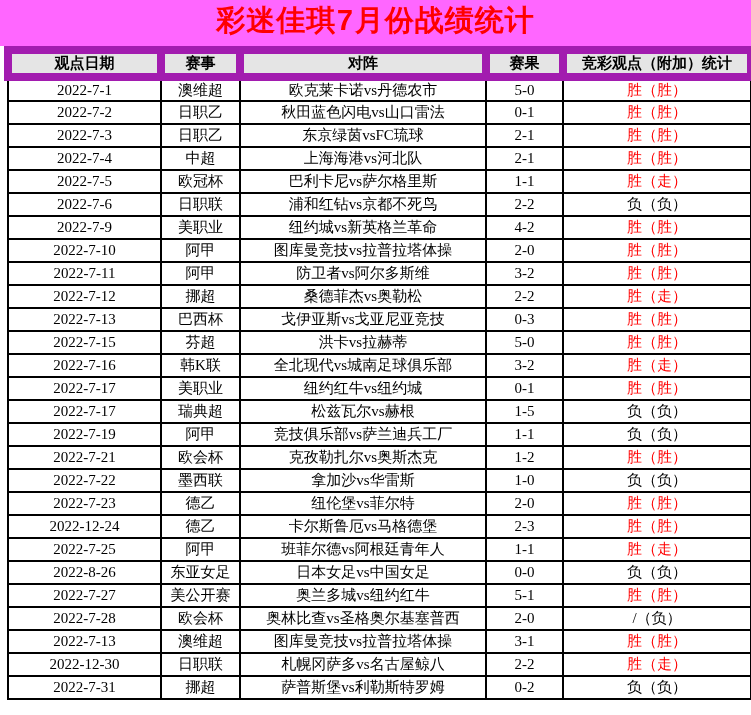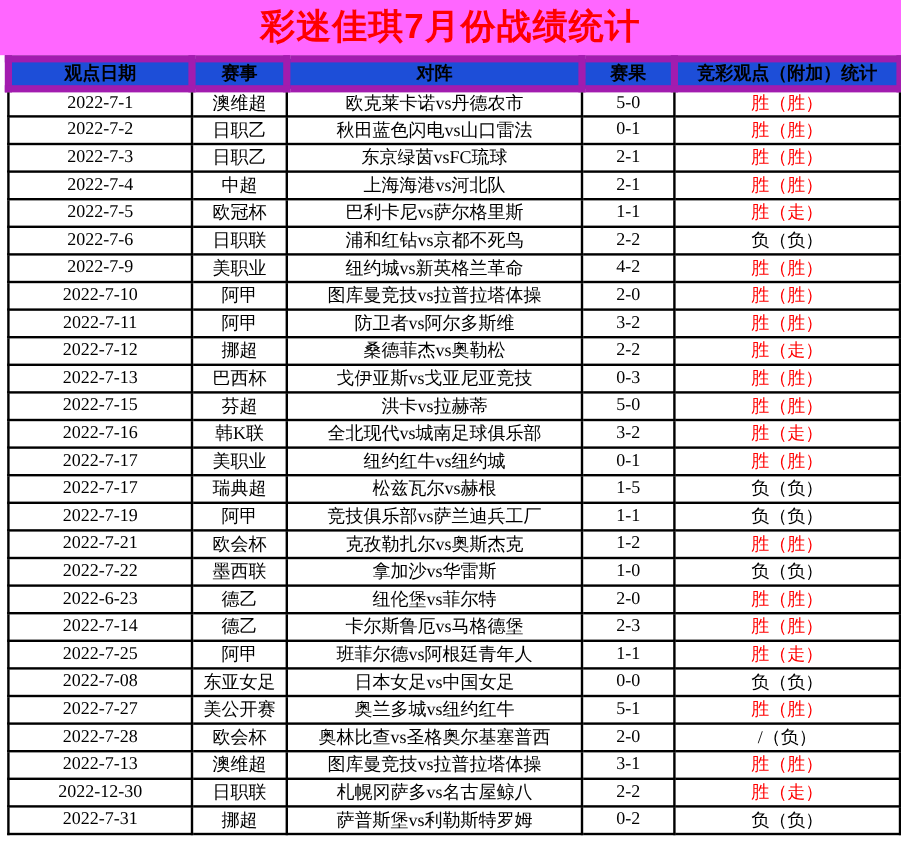--- a/index.html
+++ b/index.html
@@ -11,31 +11,31 @@
   }
   .title-band {
     width: 751px; height: 46px;
     background: #FF66FF;
     color: #FF0000;
     font-size: 29px;
     font-weight: bold;
     text-align: center;
     line-height: 46px;
     letter-spacing: 1px;
-    font-family: Liberation Sans, sans-serif;
+    font-family: Liberation Mono, monospace;
   }
   table.results {
     width: 743px;
     margin: 0 4px 0 4px;
     border-collapse: collapse;
     table-layout: fixed;
   }
   table.results th {
-    background: #1d4ed8;
-    border: 6px solid #a21caf;
+    background: #e5e5e5;
+    border: 8px solid #a21caf;
     height: 24px;
     font-size: 15px;
     font-weight: bold;
     color: #000000;
     text-align: center;
     padding: 0;
   }
   table.results td {
     border: 2px solid #000000;
     height: 23px;
@@ -190,42 +190,42 @@
         <td style="color: rgb(255, 0, 0);">胜（胜）</td>
       </tr>
       <tr>
         <td>2022-7-22</td>
         <td>墨西联</td>
         <td>拿加沙vs华雷斯</td>
         <td>1-0</td>
         <td style="color: rgb(0, 0, 0);">负（负）</td>
       </tr>
       <tr>
-        <td>2022-6-23</td>
+        <td>2022-7-23</td>
         <td>德乙</td>
         <td>纽伦堡vs菲尔特</td>
         <td>2-0</td>
         <td style="color: rgb(255, 0, 0);">胜（胜）</td>
       </tr>
       <tr>
-        <td>2022-7-14</td>
+        <td>2022-12-24</td>
         <td>德乙</td>
         <td>卡尔斯鲁厄vs马格德堡</td>
         <td>2-3</td>
         <td style="color: rgb(255, 0, 0);">胜（胜）</td>
       </tr>
       <tr>
         <td>2022-7-25</td>
         <td>阿甲</td>
         <td>班菲尔德vs阿根廷青年人</td>
         <td>1-1</td>
         <td style="color: rgb(255, 0, 0);">胜（走）</td>
       </tr>
       <tr>
-        <td>2022-7-08</td>
+        <td>2022-8-26</td>
         <td>东亚女足</td>
         <td>日本女足vs中国女足</td>
         <td>0-0</td>
         <td style="color: rgb(0, 0, 0);">负（负）</td>
       </tr>
       <tr>
         <td>2022-7-27</td>
         <td>美公开赛</td>
         <td>奥兰多城vs纽约红牛</td>
         <td>5-1</td>

